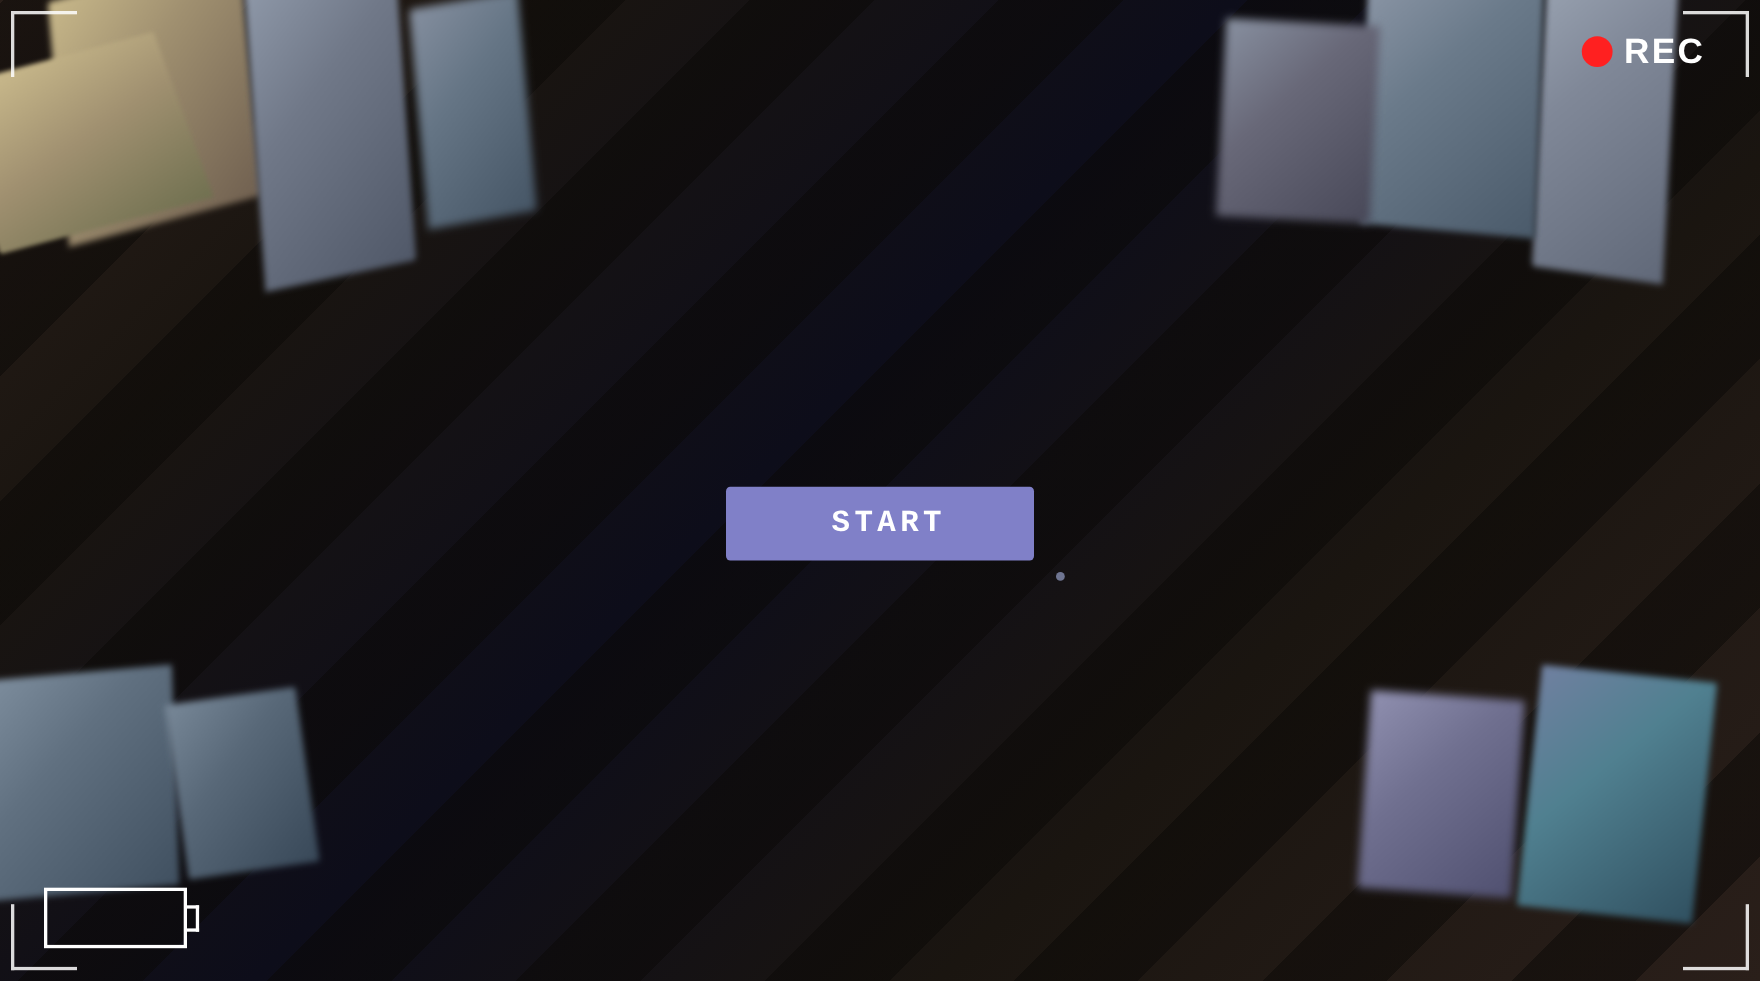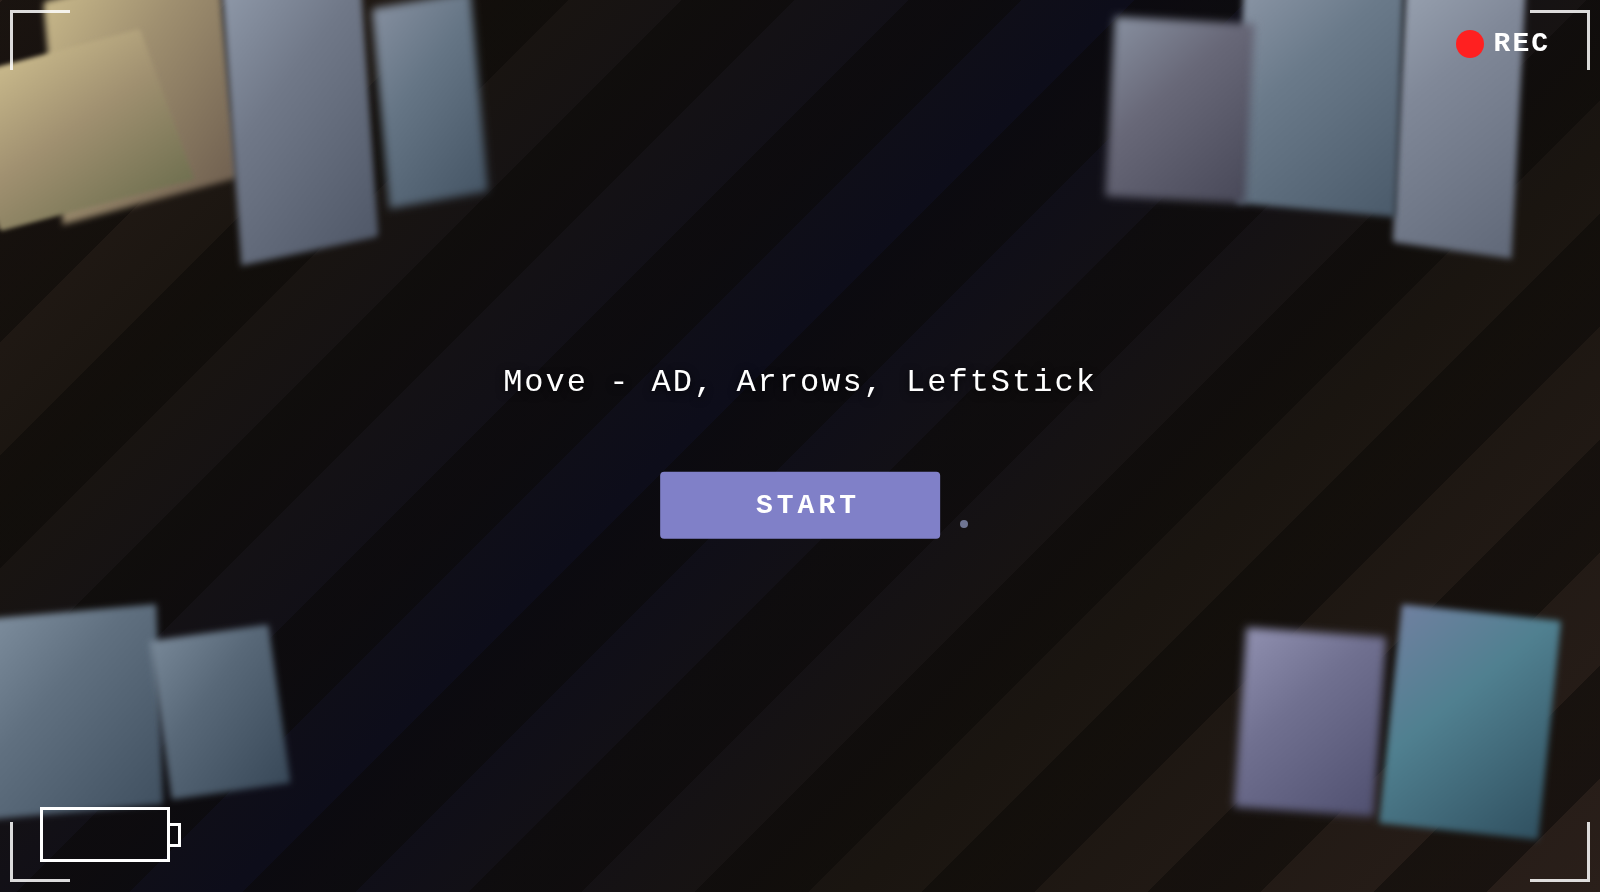--- a/index.html
+++ b/index.html
@@ -199,22 +199,22 @@
 
     .rec-dot {
       width: 28px;
       height: 28px;
       border-radius: 50%;
       background: #ff2020;
       flex-shrink: 0;
     }
 
     .rec-label {
-      font-family: Liberation Mono, monospace;
-      font-size: 28px;
+      font-family: Liberation Sans, sans-serif;
+      font-size: 32px;
       font-weight: bold;
       color: white;
       letter-spacing: 2px;
     }
 
     
     .battery {
       position: absolute;
       bottom: 30px;
       left: 40px;
@@ -326,16 +326,15 @@
   <span class="rec-label">REC</span>
 </div>
 
 <div class="battery">
   <div class="battery-body"></div>
   <div class="battery-tip"></div>
 </div>
 
 <div class="center-content">
   <div class="instructions">
-    <div>Move - AD, Arrows, LeftStick</div>
   </div>
   <button class="start-button">START</button>
 </div>
 
 </body></html>

